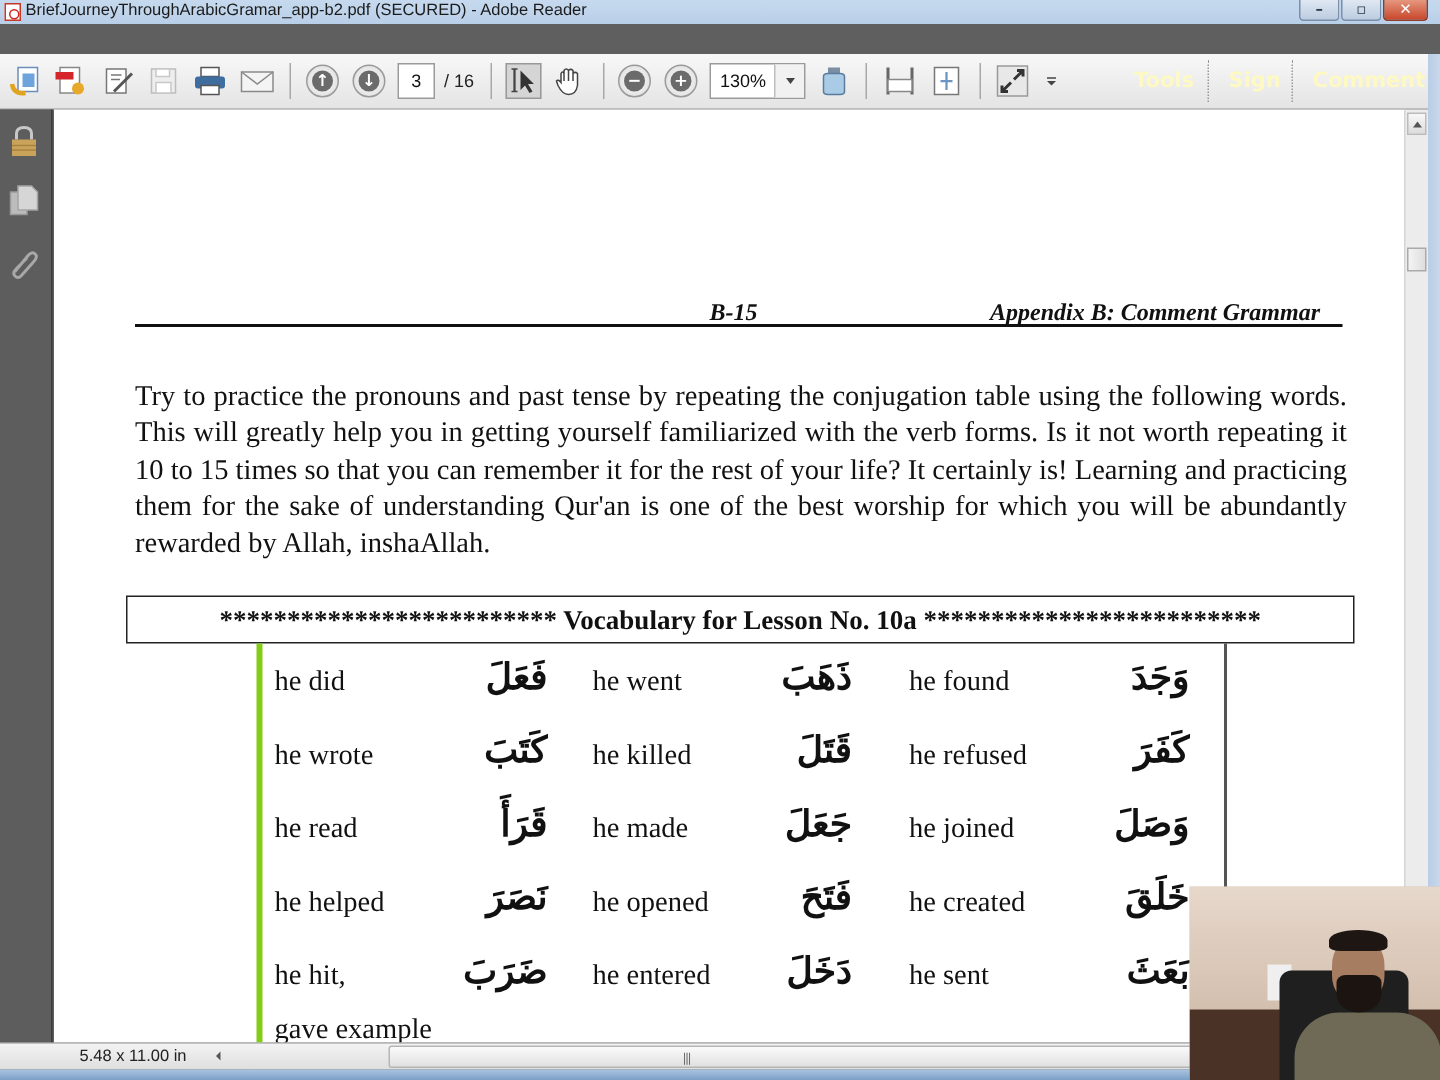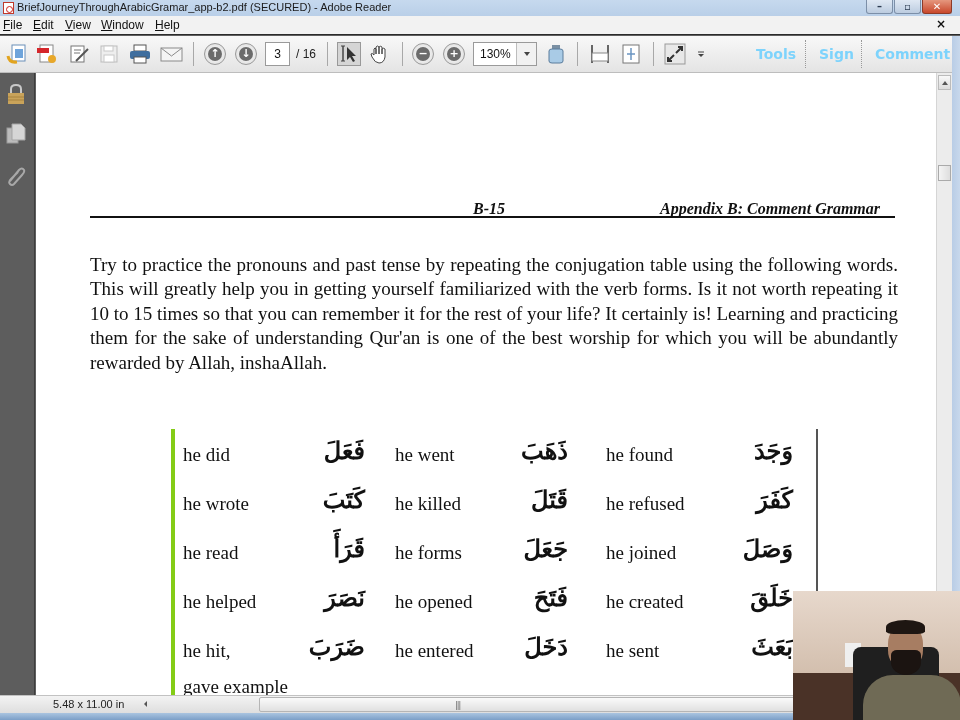--- a/index.html
+++ b/index.html
@@ -28,21 +28,21 @@
   .tb { position: absolute; top: 7px; width: 22px; height: 22px; }
   .sep { position: absolute; top: 6px; width: 1px; height: 24px; background: #a8a8a8; }
   .circ { border-radius: 50%; border: 1px solid #9a9a9a; background: radial-gradient(#ffffff, #d9d9d9); }
   .circ .inner { position: absolute; left: 3px; top: 3px; width: 14px; height: 14px; border-radius: 50%; background: #6b6b6b; color: #fff; font-size: 11px; line-height: 14px; text-align: center; font-weight: bold; }
   .page-input { position: absolute; left: 265px; top: 42px; width: 25px; height: 24px; background: #fff; border: 1px solid #9a9a9a; font-family: "Liberation Sans", sans-serif; font-size: 12px; text-align: center; line-height: 22px; color: #111; }
   .page-total { position: absolute; left: 296px; top: 47px; font-family: "Liberation Sans", sans-serif; font-size: 12px; color: #222; }
   .zoom-box { position: absolute; left: 473px; top: 42px; width: 64px; height: 24px; background: #fff; border: 1px solid #9a9a9a; }
   .zoom-box .val { position: absolute; left: 6px; top: 4px; font-family: "Liberation Sans", sans-serif; font-size: 12px; color: #111; }
   .zoom-box .dd { position: absolute; right: 0; top: 0; width: 20px; height: 22px; border-left: 1px solid #bdbdbd; background: #f1f1f1; }
   .zoom-box .dd::after { content: ""; position: absolute; left: 7px; top: 9px; border-left: 3px solid transparent; border-right: 3px solid transparent; border-top: 4px solid #444; }
-  .tool-link { position: absolute; top: 46px; font-family: "DejaVu Sans", sans-serif; font-size: 14px; font-weight: bold; color: #7dd3fc; }
+  .tool-link { position: absolute; top: 46px; font-family: "DejaVu Sans", sans-serif; font-size: 14px; font-weight: bold; color: #fef9c3; }
   .dotsep { position: absolute; top: 40px; width: 0; height: 28px; border-left: 1px dotted #999; }
 
   
   .navpanel { position: absolute; left: 0; top: 73px; width: 35px; height: 622px; background: #5d5d5d; border-right: 1px solid #3d3d3d; }
   .nav-icon { position: absolute; left: 6px; width: 20px; height: 22px; }
 
   
   .docarea { position: absolute; left: 36px; top: 73px; width: 900px; height: 622px; background: #fff; overflow: hidden; }
   .vscroll { position: absolute; left: 936px; top: 73px; width: 16px; height: 622px; background: #ececec; border-left: 1px solid #d5d5d5; }
   .vscroll .up { position: absolute; left: 1px; top: 2px; width: 13px; height: 15px; background: linear-gradient(#f8f8f8, #dcdcdc); border: 1px solid #bbb; }
@@ -94,28 +94,20 @@
         </div>
       <div class="winbtn">
           <span class="glyph">▫</span>
         </div>
       <div class="winbtn close">
           <span class="glyph">✕</span>
         </div>
     </div>
   </div>
 
-  <div class="menubar">
-    <span class="menu-item" style="left:3px"><u>F</u><span>ile</span></span>
-    <span class="menu-item" style="left:33px"><u>E</u><span>dit</span></span>
-    <span class="menu-item" style="left:65px"><u>V</u><span>iew</span></span>
-    <span class="menu-item" style="left:101px"><u>W</u><span>indow</span></span>
-    <span class="menu-item" style="left:155px"><u>H</u><span>elp</span></span>
-    <span class="close-doc">×</span>
-  </div>
 
   <div class="toolbar"></div>
 
   <div class="tb" style="left:6px;top:43px">
     <svg width="22" height="22">
         <rect x="6" y="2" width="13" height="16" fill="#fff" stroke="#6b8fb8"></rect>
         <rect x="9" y="6" width="8" height="9" fill="#6ea4db"></rect>
         <path d="M2 13 Q3 20 11 19" stroke="#e2a420" stroke-width="3" fill="none"></path>
       </svg>
   </div>
@@ -260,20 +252,21 @@
   </div>
 
   <div class="docarea">
     <div class="page">
       <span class="pg-num">B-15</span>
       <span class="pg-title">Appendix B: Comment Grammar</span>
       <div class="header-rule"></div>
 
       <p class="para">Try  to practice the pronouns and past tense by repeating the conjugation table using the following words.   This  will  greatly  help you in getting yourself familiarized with the verb forms.  Is it not worth  repeating  it 10 to 15 times so that you can remember it for the rest of your life? It certainly is!   Learning  and practicing them for the sake of understanding Qur'an is one of the best worship for which you will be abundantly rewarded by Allah, inshaAllah.</p>
 
+      <div class="vocab-box">************************* Vocabulary for Lesson No. 10a  *************************</div>
 
       <div class="vocab-grid">
         <div class="vrow" style="top:5px">
           <span class="cell-en" style="left:8px">he did</span>
           <span class="cell-ar" style="right:455px">فَعَلَ</span>
           <span class="cell-en" style="left:220px">he went</span>
           <span class="cell-ar" style="right:252px">ذَهَبَ</span>
           <span class="cell-en" style="left:431px">he found</span>
           <span class="cell-ar" style="right:27px">وَجَدَ</span>
         </div>
@@ -281,21 +274,21 @@
           <span class="cell-en" style="left:8px">he wrote</span>
           <span class="cell-ar" style="right:455px">كَتَبَ</span>
           <span class="cell-en" style="left:220px">he killed</span>
           <span class="cell-ar" style="right:252px">قَتَلَ</span>
           <span class="cell-en" style="left:431px">he refused</span>
           <span class="cell-ar" style="right:27px">كَفَرَ</span>
         </div>
         <div class="vrow" style="top:103px">
           <span class="cell-en" style="left:8px">he read</span>
           <span class="cell-ar" style="right:455px">قَرَأَ</span>
-          <span class="cell-en" style="left:220px">he forms</span>
+          <span class="cell-en" style="left:220px">he made</span>
           <span class="cell-ar" style="right:252px">جَعَلَ</span>
           <span class="cell-en" style="left:431px">he joined</span>
           <span class="cell-ar" style="right:27px">وَصَلَ</span>
         </div>
         <div class="vrow" style="top:152px">
           <span class="cell-en" style="left:8px">he helped</span>
           <span class="cell-ar" style="right:455px">نَصَرَ</span>
           <span class="cell-en" style="left:220px">he opened</span>
           <span class="cell-ar" style="right:252px">فَتَحَ</span>
           <span class="cell-en" style="left:431px">he created</span>

